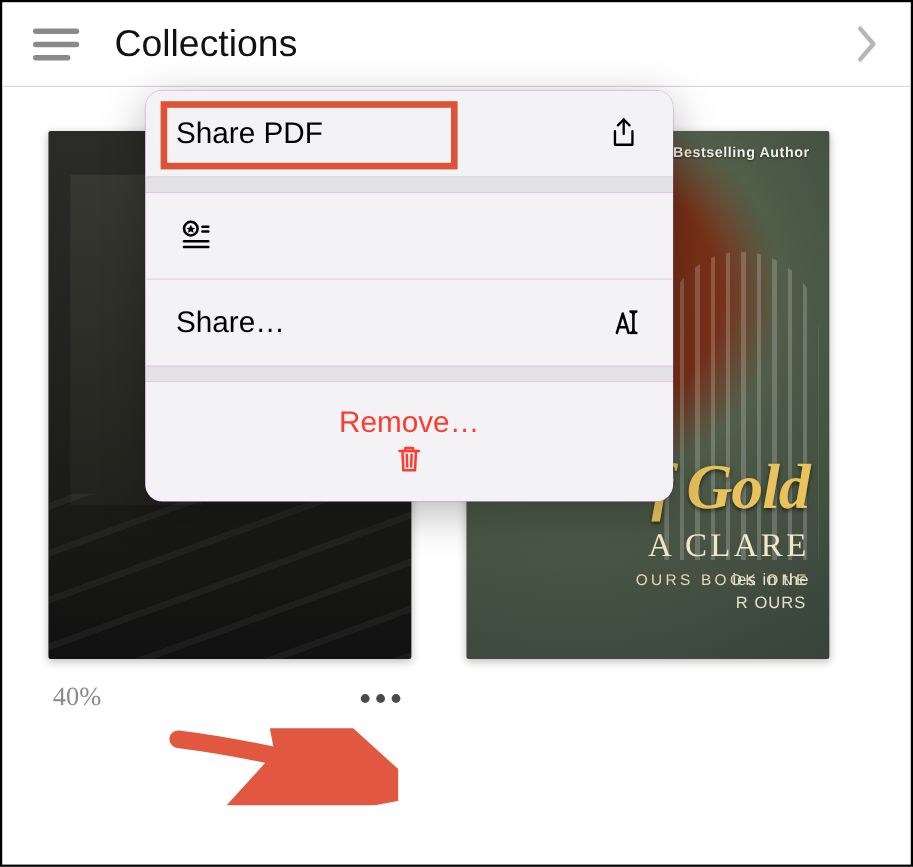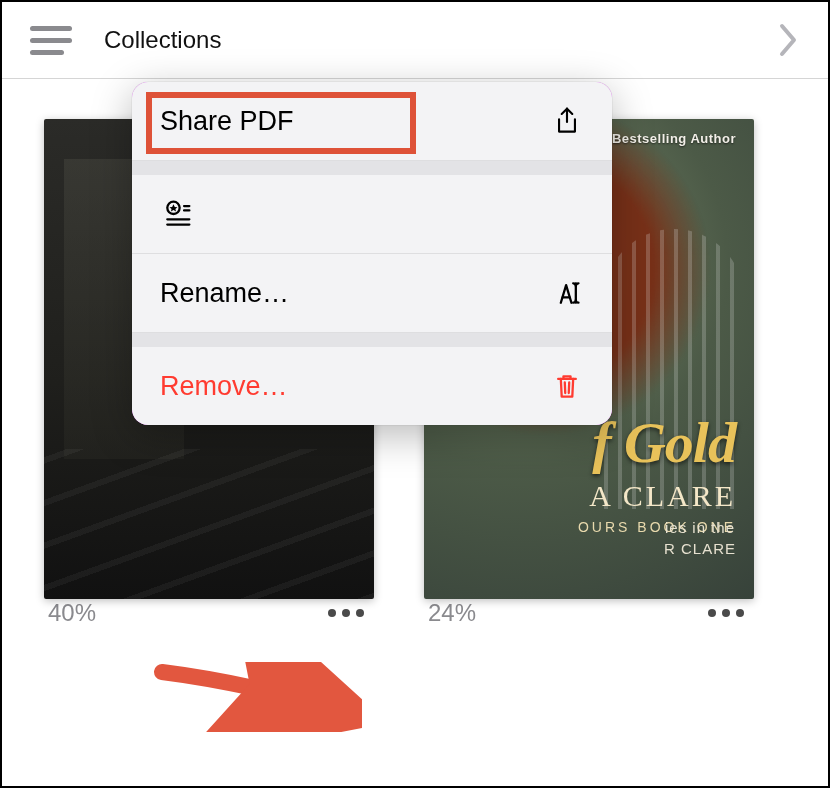--- a/index.html
+++ b/index.html
@@ -27,21 +27,21 @@
   .hamburger span {
     display: block;
     height: 5px;
     background: #8a8a8e;
     border-radius: 3px;
   }
   .hamburger span:nth-child(1){ width: 42px; }
   .hamburger span:nth-child(2){ width: 42px; }
   .hamburger span:nth-child(3){ width: 34px; }
   .title {
-    font-size: 24px;
+    font-size: 34px;
     font-weight: 400;
     color: #111;
     flex: 1;
   }
   .chevron {
     width: 20px; height: 36px;
     color: #b5b5ba;
   }
 
   
@@ -132,21 +132,23 @@
     font-size: 15px;
     text-align: center;
     line-height: 1.4;
     letter-spacing: 1px;
   }
 
   .meta-row {
     display: flex;
     align-items: center;
     justify-content: space-between;
+    margin-top: 22px;
     padding: 0 4px;
+    font-family: Liberation Serif, serif;
   }
   .pct {
     font-size: 24px;
     color: #8a8a8e;
   }
   .more {
     display: flex; gap: 6px;
     padding: 6px;
   }
   .more span {
@@ -167,21 +169,21 @@
   .menu-item {
     display: flex;
     align-items: center;
     justify-content: space-between;
     padding: 22px 28px;
     font-size: 27px;
     color: #000;
     background: #f3f3f5;
     border-bottom: 1px solid #dedee0;
   }
-  .menu-item:last-child { border-bottom: none; }
+  .menu-item:last-child { border-bottom: none; flex-direction: column; }
   .menu-item .mlabel { flex: 1; }
   .menu-item .micon { width: 34px; height: 34px; color: #000; display:flex;align-items:center;justify-content:center;}
   .menu-gap {
     height: 14px;
     background: #e3e3e6;
   }
   .menu-item.destructive { color: #ff3b30; }
   .menu-item.destructive .micon { color: #ff3b30; }
 
   .highlight-box {
@@ -242,29 +244,21 @@
   <div class="book-col">
     <div class="cover cover-right">
       <div class="swirl"></div>
       <div class="railing"></div>
       <div class="topbadge">Bestselling Author</div>
       <div class="gold-title">f Gold</div>
       <div class="author">A CLARE</div>
       <div class="series">OURS   BOOK ONE</div>
       <div class="tagline">
         <span>ies in the</span><br>
-        <span>R CLARE</span>
-      </div>
-    </div>
-    <div class="meta-row">
-      <span class="pct">24%</span>
-      <div class="more">
-        <span></span>
-          <span></span>
-          <span></span>
+        <span>R OURS</span>
       </div>
     </div>
   </div>
 
 </div>
 
 <div class="menu">
 
   <div class="menu-item">
     <span class="mlabel">Share PDF</span>
@@ -288,21 +282,21 @@
         <line x1="25" y1="13" x2="31" y2="13"></line>
         <line x1="6" y1="23" x2="31" y2="23"></line>
         <line x1="6" y1="29" x2="31" y2="29"></line>
       </svg>
     </span>
   </div>
 
 
 
   <div class="menu-item">
-    <span class="mlabel">Rename…</span>
+    <span class="mlabel">Share…</span>
     <span class="micon">
       <svg viewBox="0 0 34 34" width="30" height="30" fill="none" stroke="currentColor" stroke-width="2.6" stroke-linecap="round" stroke-linejoin="round">
         <path d="M10 28 L16 8 L22 28"></path>
         <line x1="12" y1="22" x2="20" y2="22"></line>
         <line x1="27" y1="6" x2="27" y2="28"></line>
         <path d="M24 6 Q27 6 27 9 M30 6 Q27 6 27 9"></path>
         <path d="M24 28 Q27 28 27 25 M30 28 Q27 28 27 25"></path>
       </svg>
     </span>
   </div>

